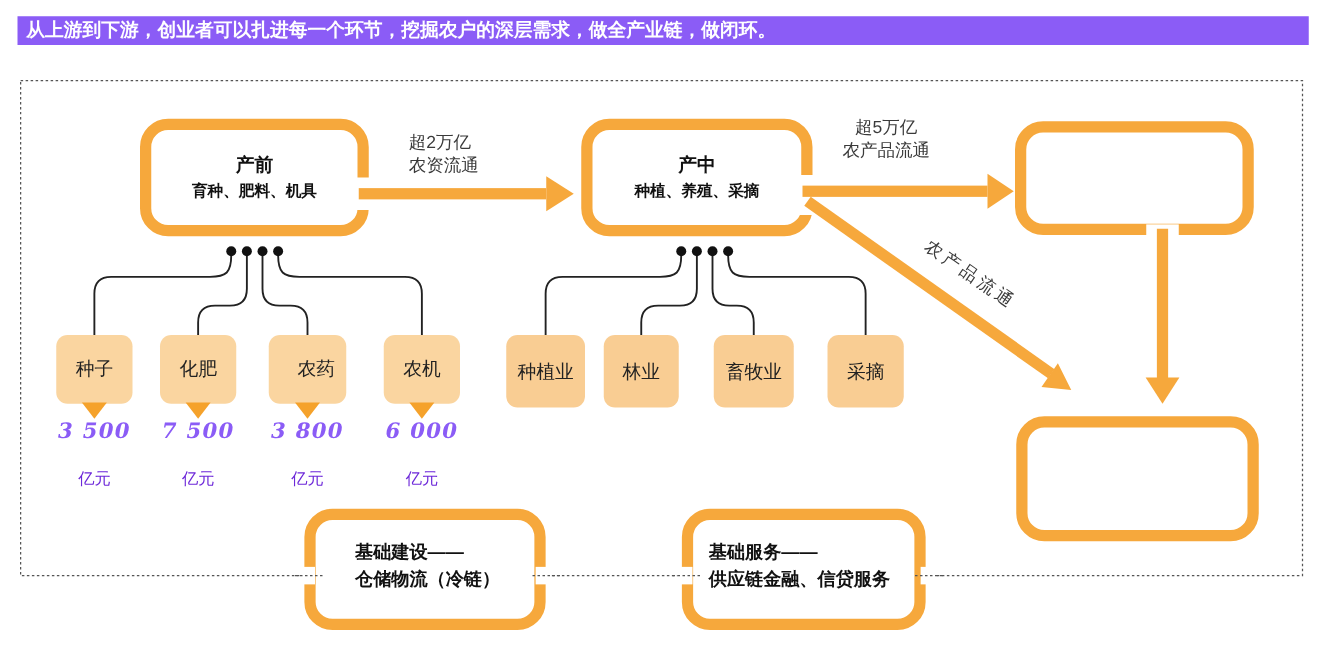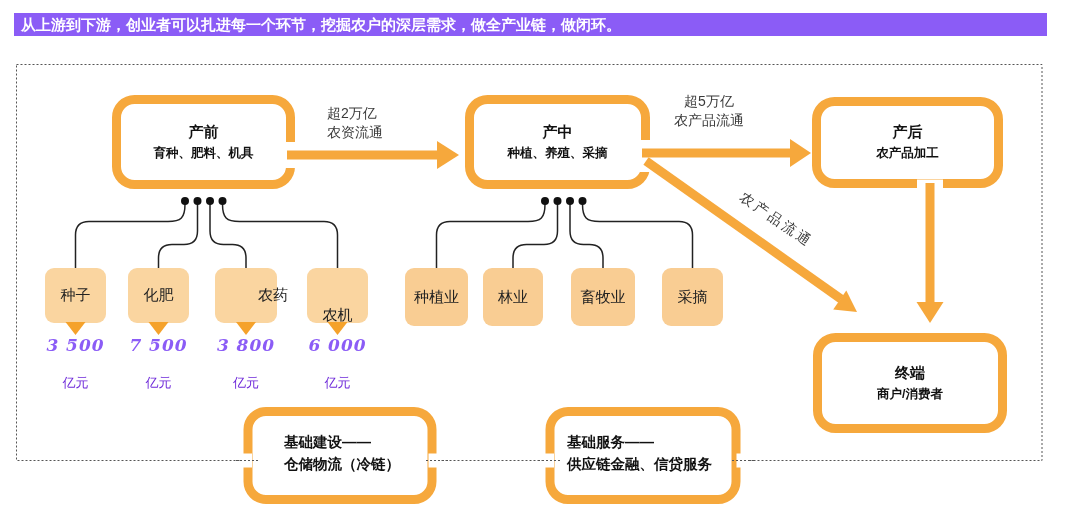--- a/index.html
+++ b/index.html
@@ -128,43 +128,35 @@
   </svg>
 
   <div class="abs txt stage-text" style="left:112px;top:95px;width:183px;height:94px;font-family:Liberation Mono, monospace;">
     <span class="stage-title">产前</span>
     <span class="stage-sub">育种、肥料、机具</span>
   </div>
   <div class="abs txt stage-text" style="left:465px;top:95px;width:185px;height:94px;">
     <span class="stage-title">产中</span>
     <span class="stage-sub">种植、养殖、采摘</span>
   </div>
-  <div class="abs txt stage-text" style="left:812px;top:97px;width:191px;height:91px;">
-    <span class="stage-title">产后</span>
-    <span class="stage-sub">农产品加工</span>
-  </div>
-  <div class="abs txt stage-text" style="left:813px;top:333px;width:194px;height:100px;">
-    <span class="stage-title">终端</span>
-    <span class="stage-sub">商户/消费者</span>
-  </div>
 
   <div class="abs txt flow-label" style="left:327px;top:104px;">
     <div>超2万亿</div>
     <div>农资流通</div>
   </div>
   <div class="abs txt flow-label" style="left:674px;top:92px;text-align:center;">
     <div>超5万亿</div>
     <div>农产品流通</div>
   </div>
   <div class="abs txt diag-label" style="left:720px;top:211px;width:112px;">农产品流通</div>
 
   <div class="abs txt cat-label" style="left:45px;top:268px;width:61px;height:55px;">种子</div>
   <div class="abs txt cat-label" style="left:128px;top:268px;width:61px;height:55px;">化肥</div>
-  <div class="abs txt cat-label" style="left:215px;top:268px;width:76px;height:55px;margin-left:20px;">农药</div>
-  <div class="abs txt cat-label" style="left:307px;top:268px;width:61px;height:55px;margin-top:20px;">农机</div>
+  <div class="abs txt cat-label" style="left:215px;top:268px;width:76px;height:55px;">农药</div>
+  <div class="abs txt cat-label" style="left:307px;top:268px;width:61px;height:55px;">农机</div>
 
   <div class="abs txt val-wrap" style="left:30.5px;top:335px;width:90px;">
     <div class="val-num">3 500</div>
     <div class="val-unit">亿元</div>
   </div>
   <div class="abs txt val-wrap" style="left:113.5px;top:335px;width:90px;">
     <div class="val-num">7 500</div>
     <div class="val-unit">亿元</div>
   </div>
   <div class="abs txt val-wrap" style="left:201px;top:335px;width:90px;">

